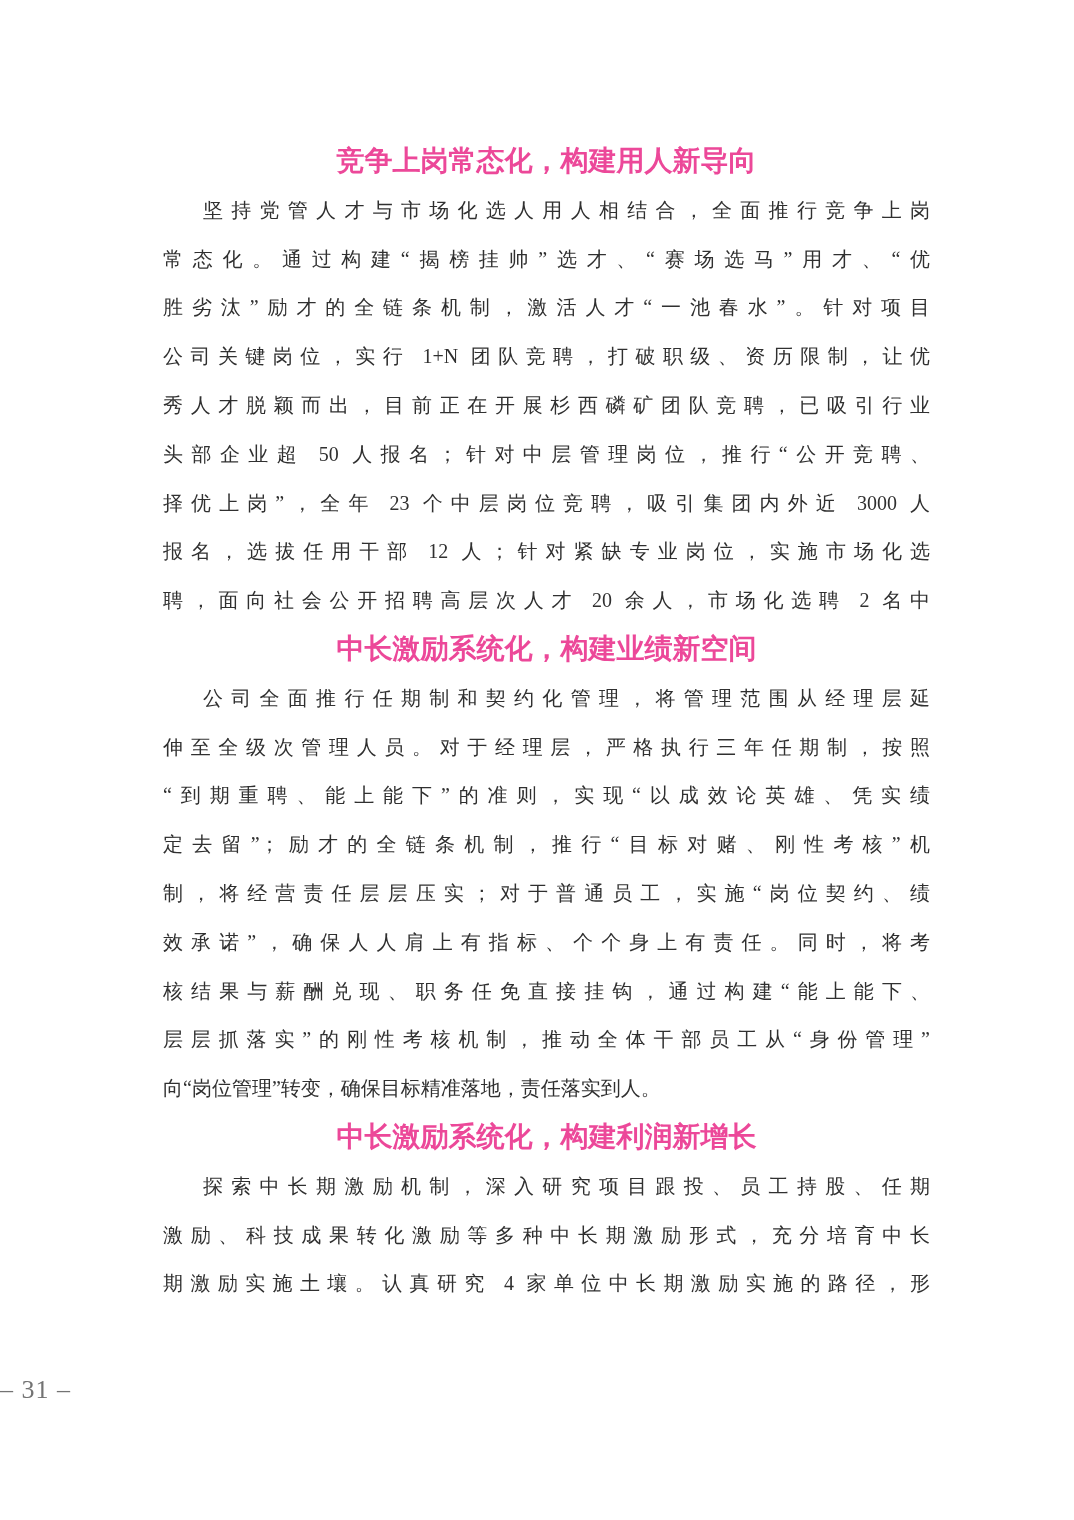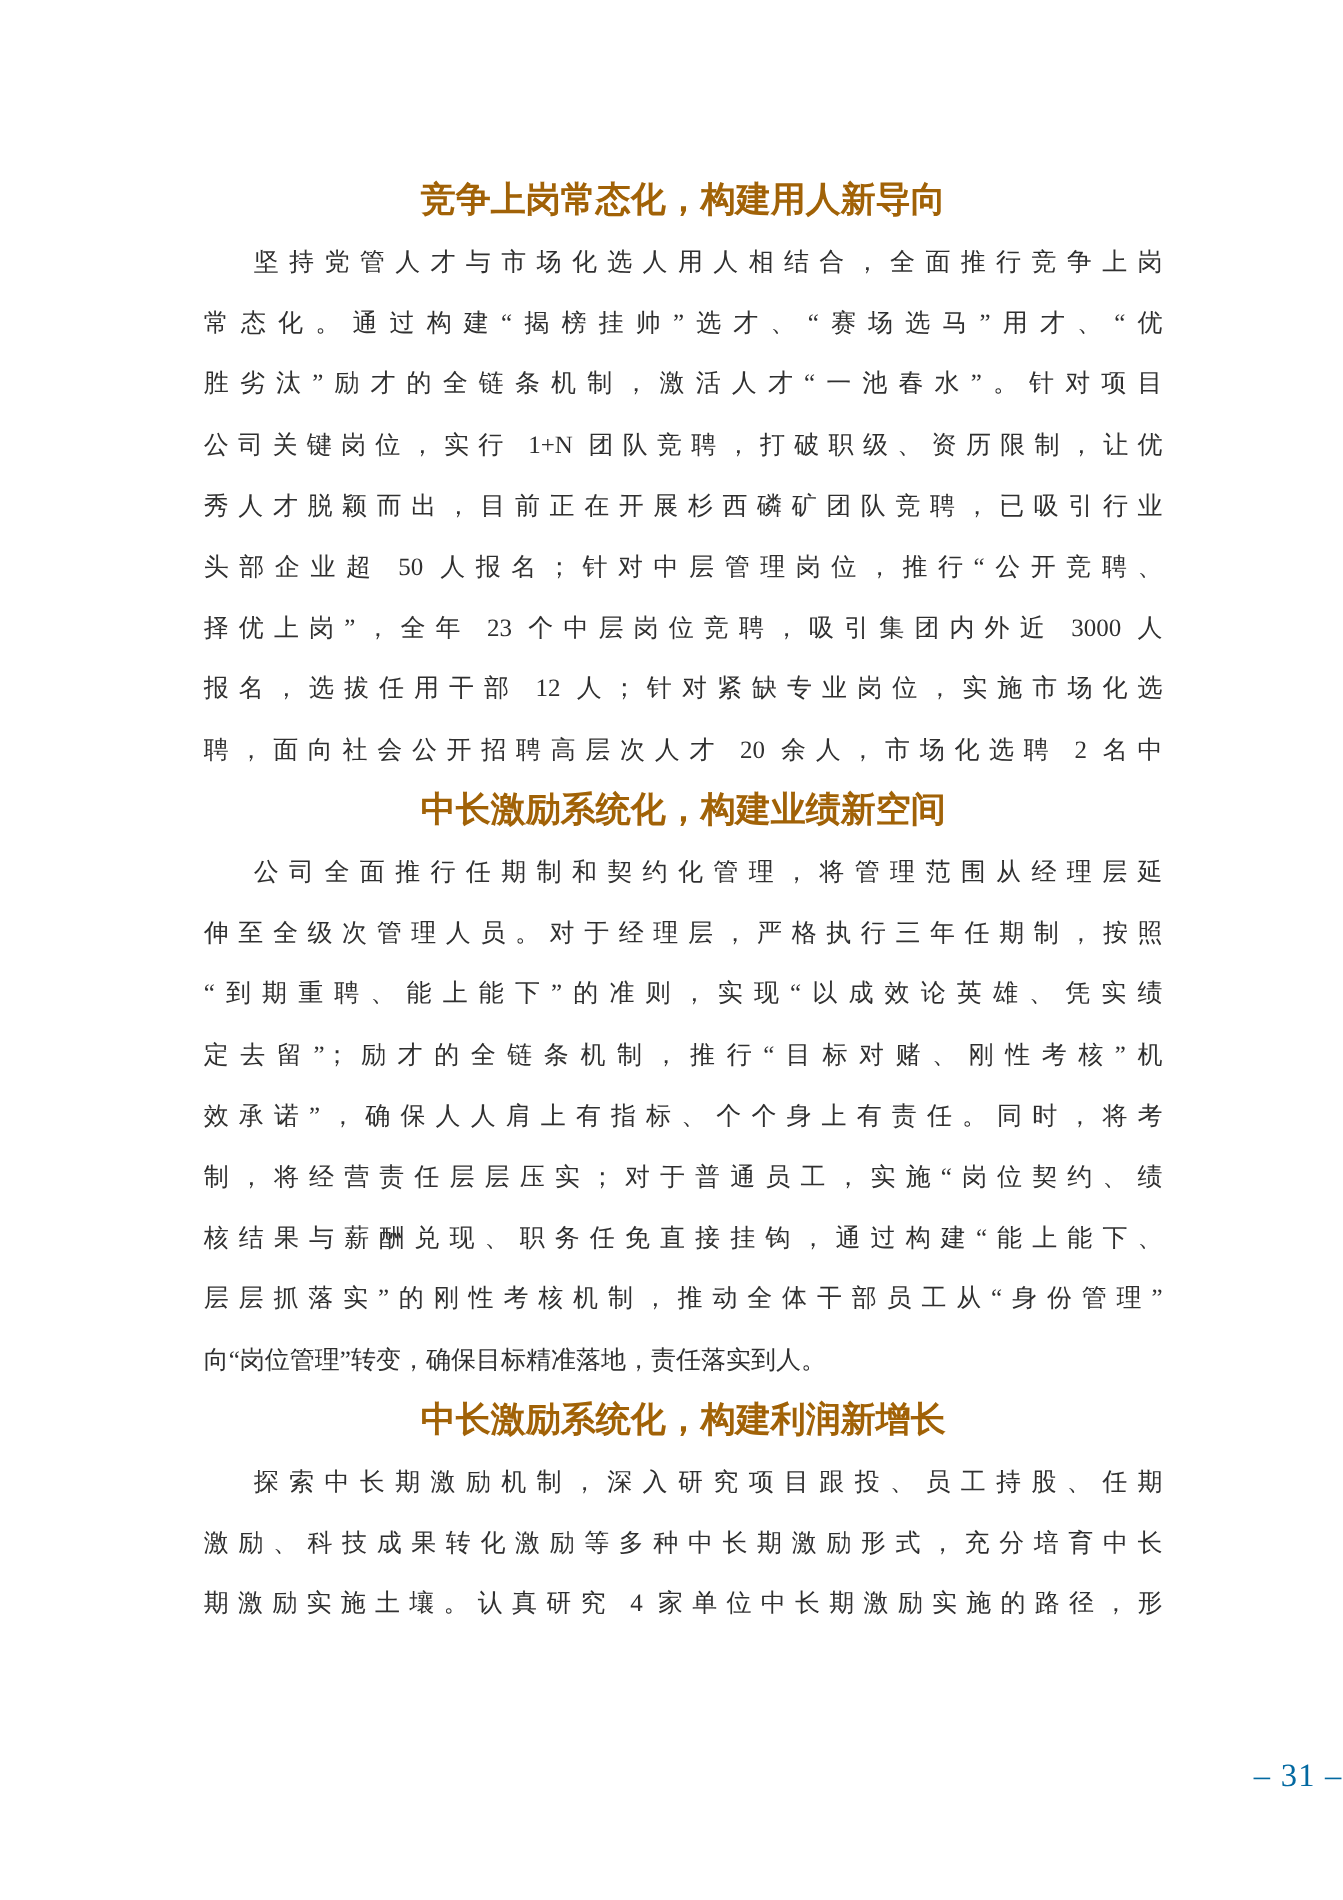--- a/index.html
+++ b/index.html
@@ -20,46 +20,46 @@
     position: absolute;
     left: 163px;
     top: 137px;
     width: 767px;
   }
   .heading {
     font-size: 28px;
     line-height: 48.8px;
     font-weight: 700;
     text-align: center;
-    color: #a16207;
+    color: #ec4899;
     margin: 0;
   }
   .line {
     font-size: 20px;
     line-height: 48.8px;
     text-align: justify;
     text-align-last: justify;
     text-justify: inter-character;
     white-space: nowrap;
   }
   .line.first {
     text-indent: 2em;
   }
   .line.last {
     text-align-last: left;
   }
   .page-number {
     position: absolute;
-    top: 1406px;
+    top: 1375px;
     left: 0;
     width: 100%;
-    text-align: right;
+    text-align: left;
     font-size: 26px;
     line-height: 30px;
-    color: #0369a1;
+    color: #737373;
     letter-spacing: 1px;
   }
 </style>
 </head>
 <body>
 
 <div class="page">
   <div class="content">
 
     <h2 class="heading">竞争上岗常态化，构建用人新导向</h2>
@@ -71,22 +71,22 @@
     <div class="line">头部企业超 50 人报名；针对中层管理岗位，推行“公开竞聘、</div>
     <div class="line">择优上岗”，全年 23 个中层岗位竞聘，吸引集团内外近 3000 人</div>
     <div class="line">报名，选拔任用干部 12 人；针对紧缺专业岗位，实施市场化选</div>
     <div class="line">聘，面向社会公开招聘高层次人才 20 余人，市场化选聘 2 名中</div>
 
     <h2 class="heading">中长激励系统化，构建业绩新空间</h2>
     <div class="line first">公司全面推行任期制和契约化管理，将管理范围从经理层延</div>
     <div class="line">伸至全级次管理人员。对于经理层，严格执行三年任期制，按照</div>
     <div class="line">“到期重聘、能上能下”的准则，实现“以成效论英雄、凭实绩</div>
     <div class="line">定去留”；励才的全链条机制，推行“目标对赌、刚性考核”机</div>
+    <div class="line">制，将经营责任层层压实；对于普通员工，实施“岗位契约、绩</div>
     <div class="line">效承诺”，确保人人肩上有指标、个个身上有责任。同时，将考</div>
-    <div class="line">制，将经营责任层层压实；对于普通员工，实施“岗位契约、绩</div>
     <div class="line">核结果与薪酬兑现、职务任免直接挂钩，通过构建“能上能下、</div>
     <div class="line">层层抓落实”的刚性考核机制，推动全体干部员工从“身份管理”</div>
     <div class="line last">向“岗位管理”转变，确保目标精准落地，责任落实到人。</div>
 
     <h2 class="heading">中长激励系统化，构建利润新增长</h2>
     <div class="line first">探索中长期激励机制，深入研究项目跟投、员工持股、任期</div>
     <div class="line">激励、科技成果转化激励等多种中长期激励形式，充分培育中长</div>
     <div class="line">期激励实施土壤。认真研究 4 家单位中长期激励实施的路径，形</div>
 
   </div>

